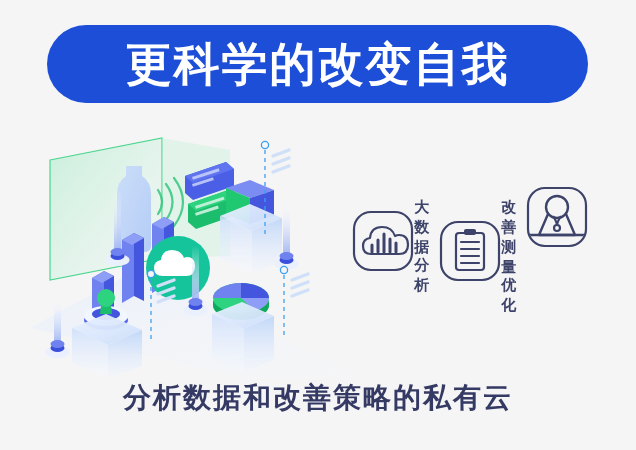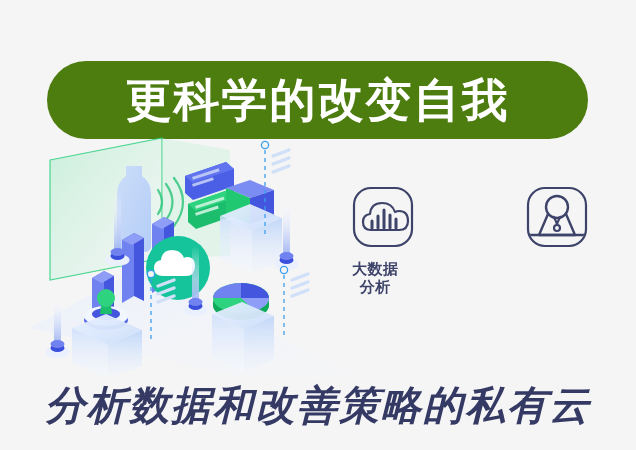--- a/index.html
+++ b/index.html
@@ -21,52 +21,50 @@
     overflow: hidden;
   }
 
   
   #title-pill {
     position: absolute;
     left: 47px;
     top: 25px;
     width: 541px;
     height: 78px;
-    background: #4d7c0f;
+    background: #1d4ed8;
     border-radius: 39px;
     display: flex;
     align-items: center;
     justify-content: center;
     box-sizing: border-box;
-    margin-top: 36px;
   }
   #title-text {
     color: #ffffff;
     font-size: 46px;
     font-weight: bold;
     letter-spacing: 2px;
     line-height: 1;
     white-space: nowrap;
     font-family: "Liberation Sans", "DejaVu Sans", sans-serif;
   }
 
   
   #tagline {
     position: absolute;
     left: 0;
     top: 383px;
     width: 636px;
     text-align: center;
     color: #343a63;
-    font-size: 40px;
+    font-size: 28px;
     font-weight: bold;
     letter-spacing: 2px;
     line-height: 1.1;
     white-space: nowrap;
-    font-style: italic;
   }
 
   
   #illustration {
     position: absolute;
     left: 30px;
     top: 128px;
     width: 330px;
     height: 250px;
   }
@@ -79,22 +77,22 @@
     top: 186px;
     width: 252px;
     height: 140px;
     display: flex;
     justify-content: space-between;
     align-items: flex-start;
   }
   .feature {
     width: 78px;
     display: flex;
-    flex-direction: column;
-    align-items: flex-start;
+    flex-direction: row;
+    align-items: center;
   }
   .feature-icon {
     width: 62px;
     height: 62px;
   }
   .feature-icon svg { display: block; }
   .feature-label {
     margin-top: 11px;
     text-align: center;
     color: #3d4369;
@@ -316,20 +314,39 @@
             <line x1="44" y1="42" x2="44" y2="33"></line>
           </g>
         </svg>
       </div>
       <div class="feature-label">
         <span>大数据</span>
         <span class="l2">分析</span>
       </div>
     </div>
 
+    <div class="feature">
+      <div class="feature-icon">
+        <svg width="62" height="62" viewBox="0 0 62 62" xmlns="http://www.w3.org/2000/svg">
+          <rect x="2" y="2" width="58" height="58" rx="17" ry="17" fill="none" stroke="#3d4369" stroke-width="2.2"></rect>
+          <rect x="17" y="13" width="28" height="37" rx="3" ry="3" fill="none" stroke="#3d4369" stroke-width="2.2"></rect>
+          <rect x="25" y="9" width="12" height="6" rx="2" ry="2" fill="#3d4369"></rect>
+          <g stroke="#3d4369" stroke-width="2.2" stroke-linecap="round">
+            <line x1="22" y1="22" x2="40" y2="22"></line>
+            <line x1="22" y1="29" x2="40" y2="29"></line>
+            <line x1="22" y1="36" x2="40" y2="36"></line>
+            <line x1="22" y1="43" x2="40" y2="43"></line>
+          </g>
+        </svg>
+      </div>
+      <div class="feature-label">
+        <span>改善测量</span>
+        <span class="l2">优化</span>
+      </div>
+    </div>
 
     <div class="feature">
       <div class="feature-icon">
         <svg width="62" height="62" viewBox="0 0 62 62" xmlns="http://www.w3.org/2000/svg">
           <defs>
             <clipPath id="svcClip">
               <rect x="3" y="3" width="56" height="56" rx="16" ry="16"></rect>
             </clipPath>
           </defs>
           <g clip-path="url(#svcClip)">

